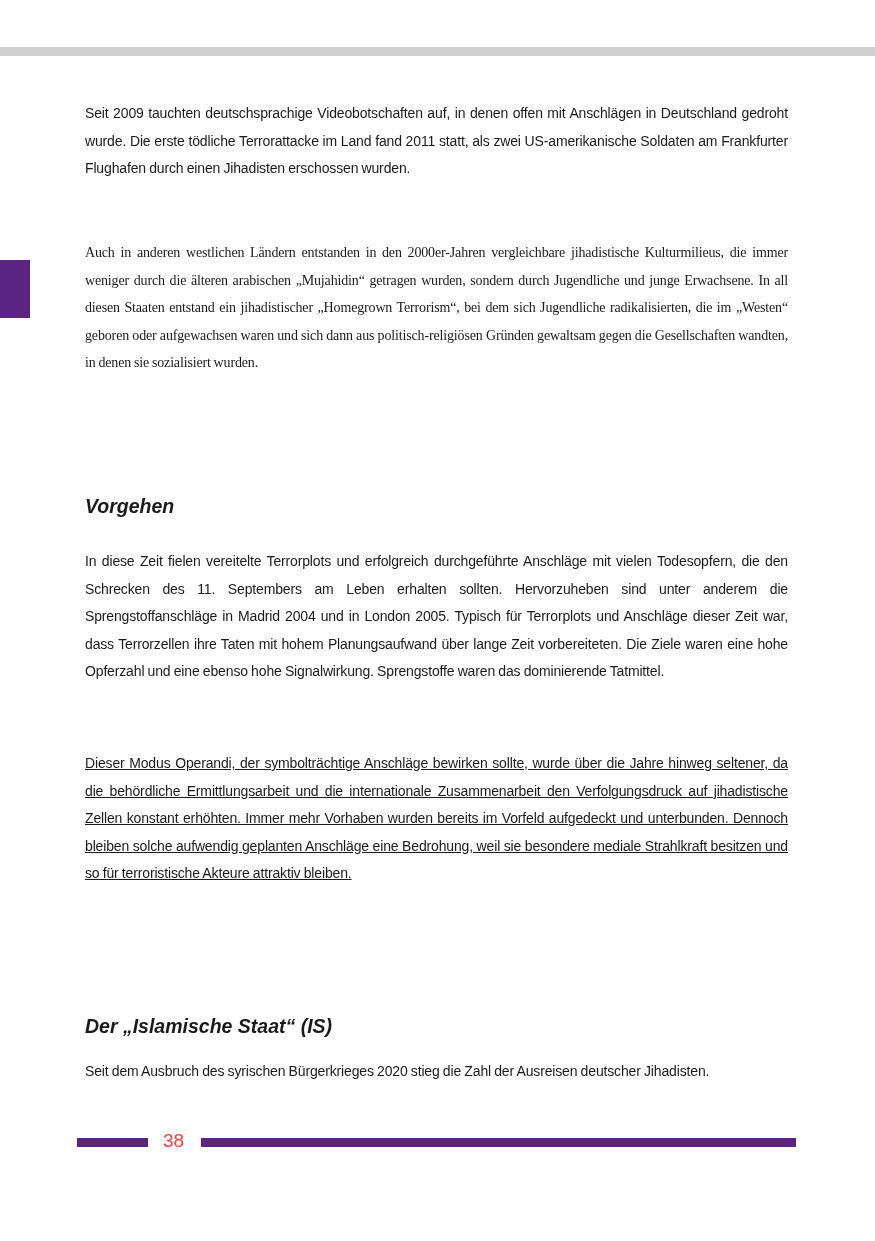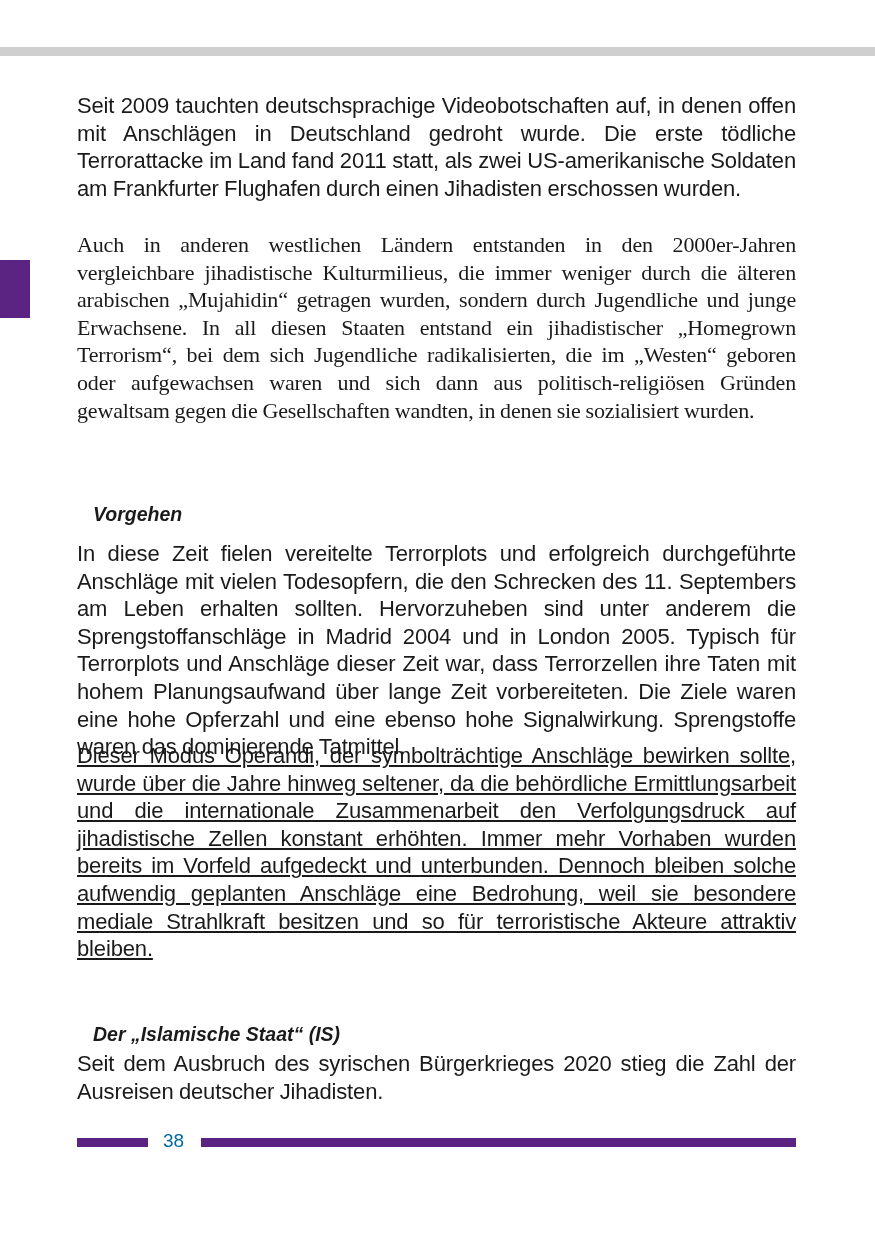--- a/index.html
+++ b/index.html
@@ -31,29 +31,29 @@
       height: 58px;
       background: #5b2483;
     }
     .content {
       position: absolute;
       left: 77px;
       top: 92px;
       width: 719px;
     }
     .para {
-      margin: 0;
-      font-size: 22px;
+      margin: 8px;
+      font-size: 14px;
       line-height: 27.6px;
       text-align: justify;
       letter-spacing: -0.15px;
       word-spacing: -0.5px;
     }
     .heading {
-      margin: 16px;
+      margin: 8px;
       font-size: 19.5px;
       line-height: 28px;
       font-weight: bold;
       font-style: italic;
     }
     .p1 { position: absolute; top: 0; }
     .p2 { position: absolute; top: 139px; font-family: Liberation Serif, serif; }
     .h1 { position: absolute; top: 392px; }
     .p3 { position: absolute; top: 448px; }
     .p4 { position: absolute; top: 650px; text-decoration: underline; }
@@ -73,21 +73,21 @@
       width: 71px;
       height: 9px;
       background: #5b2483;
     }
     .page-number {
       position: absolute;
       left: 86px;
       top: 2px;
       font-size: 19px;
       line-height: 26px;
-      color: #0369a1;
+      color: #ef4444;
     }
     .footer-bar-right {
       position: absolute;
       left: 124px;
       top: 12px;
       width: 595px;
       height: 9px;
       background: #5b2483;
     }
   </style>

